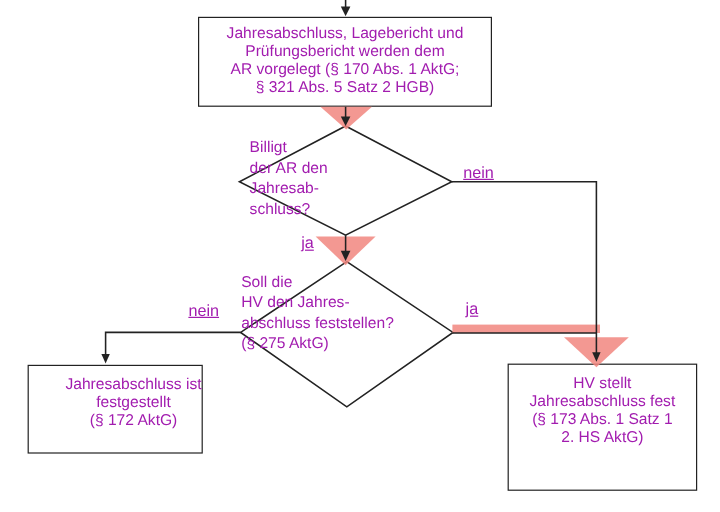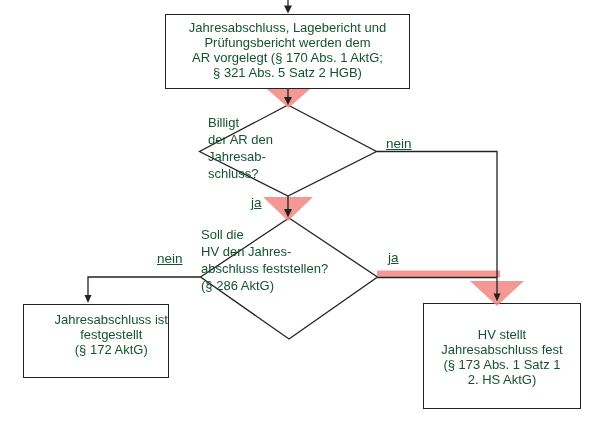--- a/index.html
+++ b/index.html
@@ -1,18 +1,18 @@
 <!DOCTYPE html>
 <html style="--accent: #f1867f; --line: #222222; --background: #ffffff;"><head>
 <meta charset="utf-8">
 <style>
   html,body{margin:0;padding:0;background:#ffffff;}
   .canvas{
     position:relative;width:600px;height:427px;background:var(--background,#fff);
-    font-family:"Liberation Sans","DejaVu Sans",sans-serif;color:#14532d;overflow:hidden;
+    font-family:"Liberation Sans","DejaVu Sans",sans-serif;color:#a21caf;overflow:hidden;
   }
   .node-box{
     position:absolute;box-sizing:border-box;background:#fff;
     border:1.5px solid var(--line,#2b2b2b);
     display:flex;justify-content:center;align-items:flex-start;
     text-align:center;font-size:13px;line-height:15px;z-index:1;
   }
   .node-text{white-space:pre-line;}
   .diamond-text{
     position:absolute;text-align:left;font-size:13px;line-height:17px;
@@ -38,21 +38,21 @@
 AR vorgelegt (§ 170 Abs. 1 AktG;
 § 321 Abs. 5 Satz 2 HGB)</span>
   </div>
 
   <div class="node-box" style="left:23px;top:304px;width:146px;height:74px;padding-top:7px;justify-content:flex-end;">
     <span class="node-text">Jahresabschluss ist
 festgestellt
 (§ 172 AktG)</span>
   </div>
 
-  <div class="node-box" style="left:423px;top:303px;width:158px;height:106px;padding-top:23px;">
+  <div class="node-box" style="left:423px;top:303px;width:158px;height:106px;padding-top:7px;">
     <span class="node-text">HV stellt
 Jahresabschluss fest
 (§ 173 Abs. 1 Satz 1
 2. HS AktG)</span>
   </div>
 
   <svg class="overlay" width="600" height="427" viewBox="0 0 600 427">
 
     <polygon class="diamond" points="288,105 376.5,151.5 288,196 199.5,151.5"></polygon>
     <polygon class="diamond" points="289,218 377.5,277 289,339 200.5,277"></polygon>
@@ -77,21 +77,21 @@
   </svg>
 
   <div class="diamond-text" style="left:208px;top:114px;width:160px;">Billigt
 der AR den
 Jahresab-
 schluss?</div>
 
   <div class="diamond-text" style="left:201px;top:226px;width:176px;">Soll die
 HV den Jahres-
 abschluss feststellen?
-(§ 286 AktG)</div>
+(§ 275 AktG)</div>
 
   <div class="edge-label" style="left:386px;top:136px;">nein</div>
 
   <div class="edge-label" style="left:251px;top:195px;">ja</div>
 
   <div class="edge-label" style="left:157px;top:251px;">nein</div>
 
   <div class="edge-label" style="left:388px;top:250px;">ja</div>
 
 </div>

